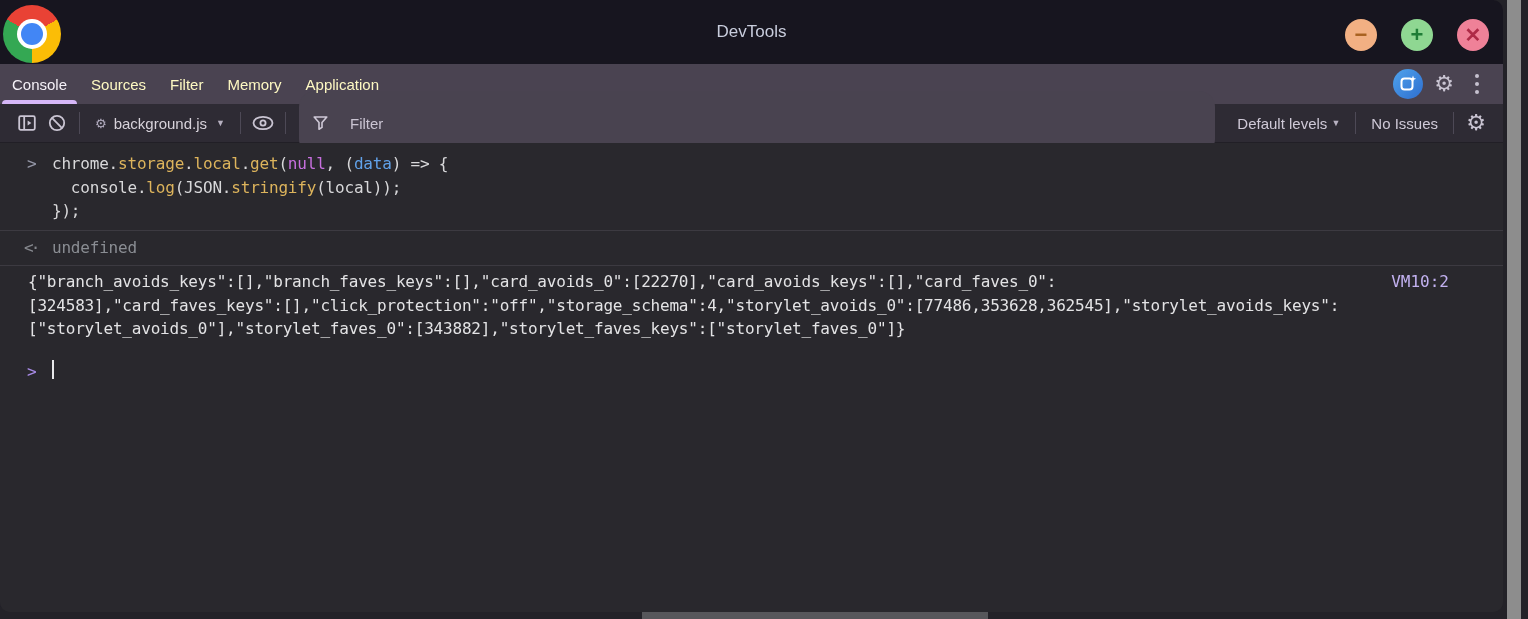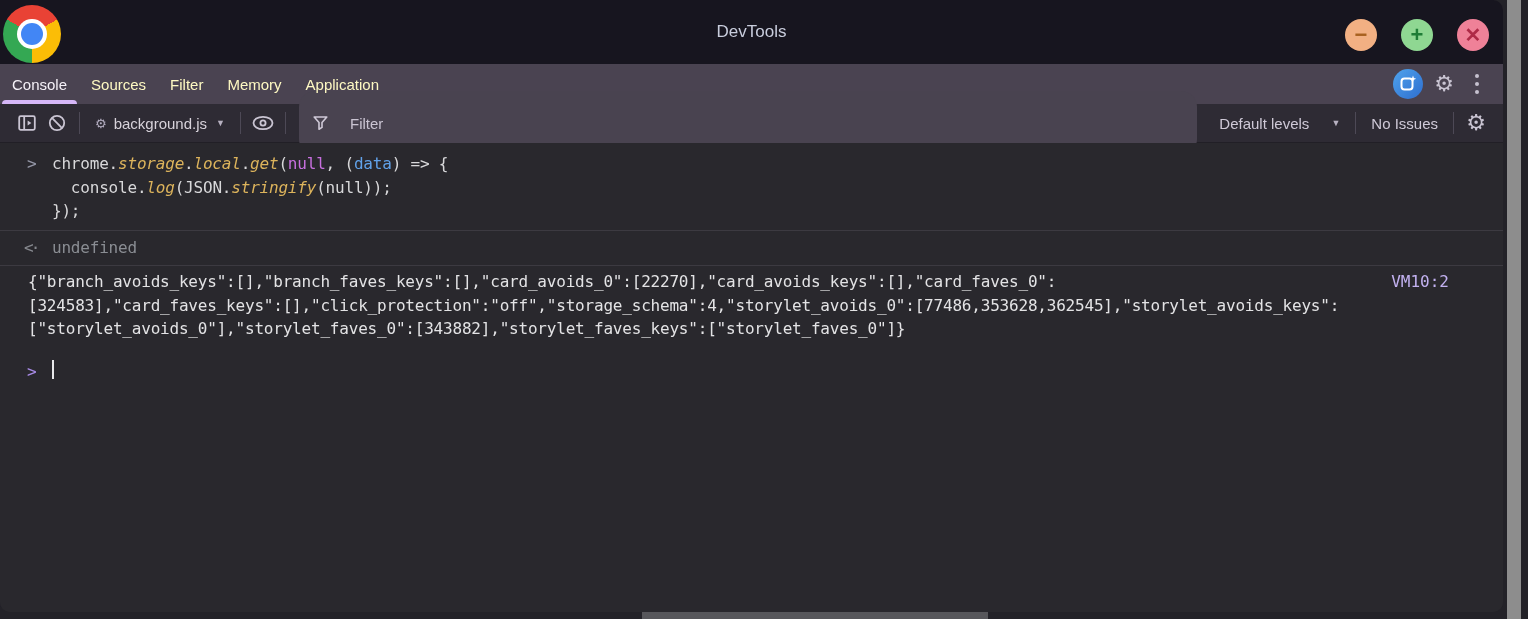--- a/index.html
+++ b/index.html
@@ -52,32 +52,32 @@
   .icon-btn{display:flex;align-items:center;justify-content:center;width:30px;height:28px;}
   .sep{width:1px;height:22px;background:#4d4956;margin:0 7px;}
   .ctx-select{display:flex;align-items:center;gap:7px;padding:0 8px;color:#d7d2da;}
   .ctx-gear{font-size:13px;color:#b3adc0;font-family:"DejaVu Sans",sans-serif;}
   .dd-arrow{font-size:9px;color:#b7b1c1;margin-left:2px;}
   .filter-pill{flex:1;display:flex;align-items:center;gap:20px;height:30px;background:#494350;
     border-radius:16px;margin:0 14px 0 6px;padding:17px 14px;}
   .filter-input{flex:1;background:transparent;border:none;outline:none;color:#e6e2ea;font-size:15px;
     font-family:"Liberation Sans",sans-serif;}
   .filter-input::placeholder{color:#cac4d2;}
-  .tb-label{display:flex;align-items:center;gap:20px;color:#cfc9d7;padding:0 8px;white-space:nowrap;}
+  .tb-label{display:flex;align-items:center;gap:2px;color:#cfc9d7;padding:0 8px;white-space:nowrap;}
 
   
   .console{flex:1;background:#29282d;font-family:"DejaVu Sans Mono",monospace;font-size:16px;
     color:#d8d8da;position:relative;overflow:hidden;}
   .crow{position:relative;border-bottom:1px solid #3c3a41;}
   .crow.noline{border-bottom:none;}
   .cline{line-height:23.5px;white-space:pre;letter-spacing:-0.2px;}
   .cmd-row{padding:9px 60px 7px 52px;}
   .cmd-chevron{position:absolute;left:27px;top:9px;color:#9396a6;line-height:23.5px;}
   .tok-plain{color:#d8d8da;}
-  .tok-prop{color:var(--c-prop,#ddb45c);font-style:italic;}
+  .tok-prop{color:var(--c-prop,#ddb45c);}
   .tok-kw{color:var(--c-keyword,#c76fdf);}
   .tok-param{color:var(--c-param,#61a2ea);}
   .result-row{padding:5px 60px 6px 52px;color:#8a8d93;}
   .result-arrow{position:absolute;left:24px;top:5px;color:#85878d;line-height:23.5px;letter-spacing:-3px;}
   .log-row{padding:4px 120px 9px 28px;color:#e3e3e5;}
   .src-link{position:absolute;right:54px;top:4px;color:var(--c-link,#c2b1f0);
     line-height:23.5px;}
   .prompt-row{padding:10px 60px 6px 52px;}
   .prompt-chevron{position:absolute;left:27px;top:10px;color:var(--c-prompt,#a78ae5);line-height:23.5px;}
   .cursor{display:inline-block;width:2px;height:19px;background:#e8e8ea;vertical-align:-4px;}
@@ -175,21 +175,21 @@
       <div class="icon-btn">
         <span class="gear-glyph">⚙</span>
       </div>
     </div>
 
     <div class="console">
 
       <div class="crow cmd-row">
         <span class="cmd-chevron">&gt;</span>
         <div class="cline"><span class="tok-plain">chrome.</span><span class="tok-prop">storage</span><span class="tok-plain">.</span><span class="tok-prop">local</span><span class="tok-plain">.</span><span class="tok-prop">get</span><span class="tok-plain">(</span><span class="tok-kw">null</span><span class="tok-plain">, (</span><span class="tok-param">data</span><span class="tok-plain">) =&gt; {</span></div>
-        <div class="cline"><span class="tok-plain">  console.</span><span class="tok-prop">log</span><span class="tok-plain">(JSON.</span><span class="tok-prop">stringify</span><span class="tok-plain">(null));</span></div>
+        <div class="cline"><span class="tok-plain">  console.</span><span class="tok-prop">log</span><span class="tok-plain">(JSON.</span><span class="tok-prop">stringify</span><span class="tok-plain">(local));</span></div>
         <div class="cline"><span class="tok-plain">});</span></div>
       </div>
 
       <div class="crow result-row">
         <span class="result-arrow">&lt;·</span>
         <div class="cline">undefined</div>
       </div>
 
       <div class="crow noline log-row">
         <div class="cline">{"branch_avoids_keys":[],"branch_faves_keys":[],"card_avoids_0":[22270],"card_avoids_keys":[],"card_faves_0":</div>

